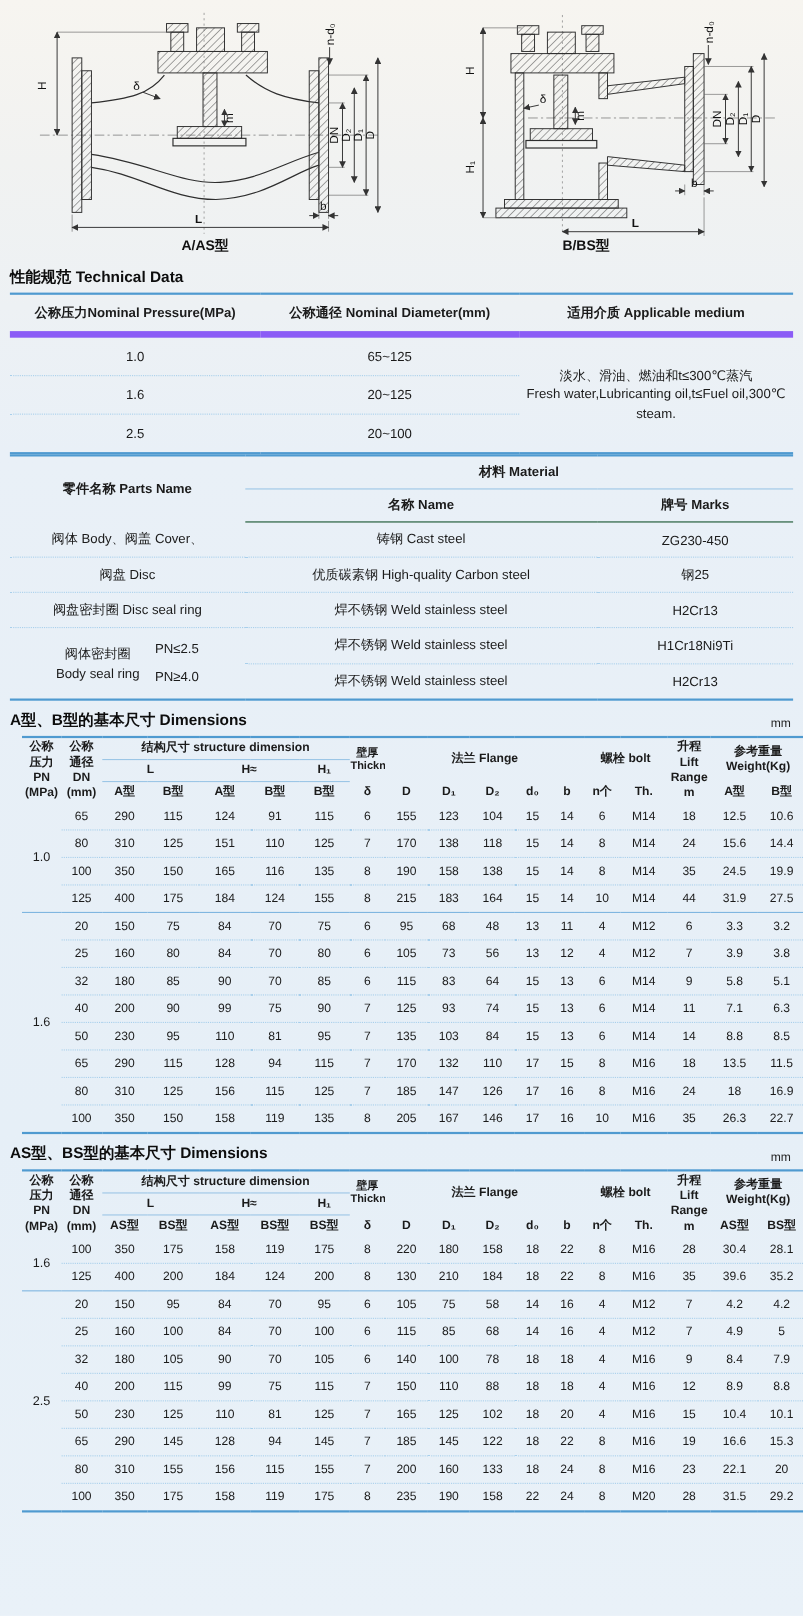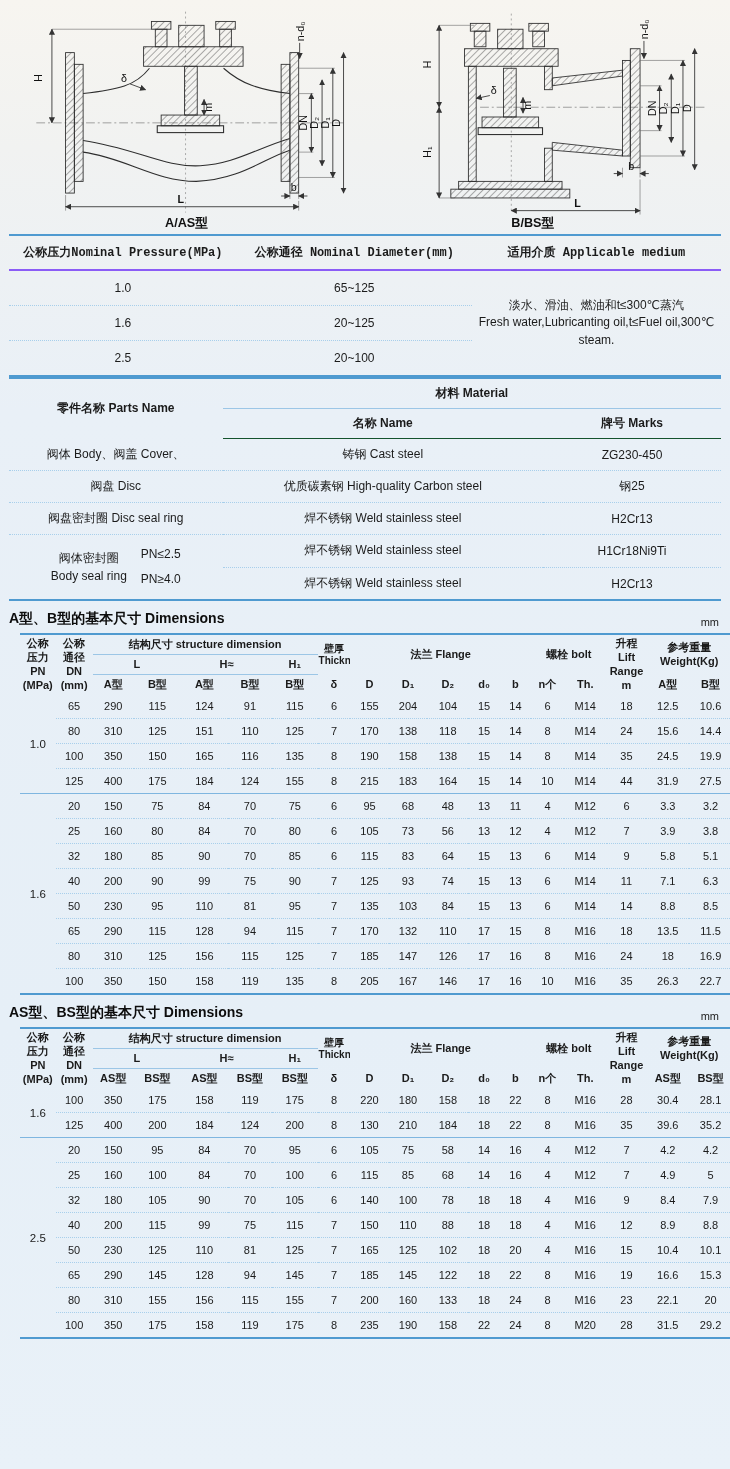--- a/index.html
+++ b/index.html
@@ -23,21 +23,21 @@
   .cap{font-size:13px;font-weight:bold;fill:#111;text-anchor:middle;}
   
   .sec-title{display:flex;justify-content:space-between;align-items:flex-end;
     font-size:14px;font-weight:bold;margin:9px 0 5px 0;color:#0d0d0d;}
   .unit{font-size:11px;font-weight:normal;color:#222;padding-right:2px;margin-left:20px;}
   
   table{width:100%;border-collapse:collapse;table-layout:fixed;}
   th,td{text-align:center;vertical-align:middle;font-weight:normal;overflow:hidden;}
   
   .t-tech,.t-mat{border-top:2px solid #4f9ad0;border-bottom:2px solid #4f9ad0;font-size:12px;}
-  .t-tech th{font-weight:bold;padding:8px 2px;border-bottom:2px solid #8b5cf6;font-family:Liberation Mono, monospace;}
+  .t-tech th{font-weight:bold;padding:8px 2px;border-bottom:6px solid #8b5cf6;}
   .t-tech td{padding:10px 2px;border-bottom:1px dotted #a8cfeb;}
   .t-tech tr:last-child td{border-bottom:none;}
   .t-tech td.medium{line-height:1.45;}
   .t-mat th{font-weight:bold;padding:6px 2px;}
   .t-mat td{padding:7px 2px;border-bottom:1px dotted #a8cfeb;}
   .t-mat .subhead th{border-bottom:1px solid #14532d;}
   .t-mat th.mat-span{border-bottom:1px solid #9cc6e6;}
   .t-mat tr:last-child td{border-bottom:none;}
   .seal-cell{display:flex;justify-content:center;gap:14px;align-items:center;}
   .seal-cell .zhen{text-align:center;line-height:1.5;}
@@ -203,20 +203,23 @@
       <line class="dl" x1="291" y1="174" x2="282" y2="174" marker-end="url(#b-ar)"></line>
       <text class="dt" x="273" y="170" text-anchor="middle">b</text>
 
       <line class="dlx" x1="282" y1="180" x2="282" y2="216"></line>
       <line class="dl" x1="150" y1="212" x2="282" y2="212" marker-start="url(#b-ar)" marker-end="url(#b-ar)"></line>
       <text class="dt" x="218" y="208" text-anchor="middle" font-weight="bold">L</text>
       <text class="cap" x="172" y="229">B/BS型</text>
     </svg>
   </div>
 
+  <div class="sec-title">
+    <span>性能规范 Technical Data</span>
+  </div>
   <table class="t-tech">
     <colgroup>
         <col style="width:32%">
         <col style="width:33%">
         <col style="width:35%">
       </colgroup>
     <thead>
       <tr>
         <th>公称压力Nominal Pressure(MPa)</th>
         <th>公称通径 Nominal Diameter(mm)</th>
@@ -372,21 +375,21 @@
         <tr>
           <td rowspan="4" class="pn-cell">1.0</td>
           <td>65</td>
           <td>290</td>
           <td>115</td>
           <td>124</td>
           <td>91</td>
           <td>115</td>
           <td>6</td>
           <td>155</td>
-          <td>204</td>
+          <td>123</td>
           <td>104</td>
           <td>15</td>
           <td>14</td>
           <td>6</td>
           <td>M14</td>
           <td>18</td>
           <td>12.5</td>
           <td>10.6</td>
         </tr>
         <tr>

